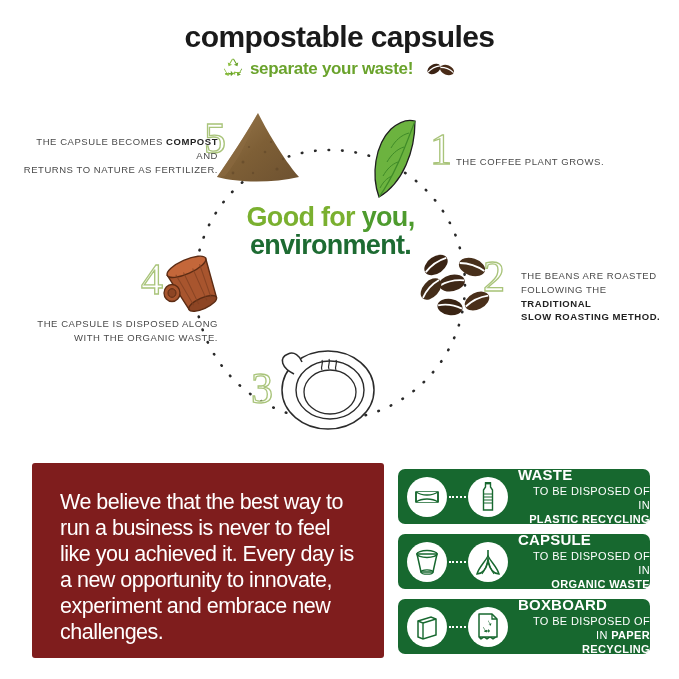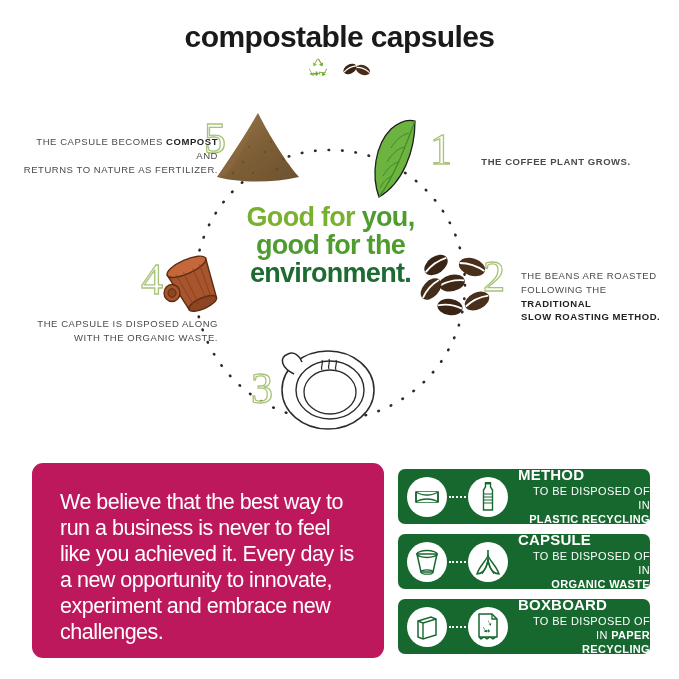--- a/index.html
+++ b/index.html
@@ -39,21 +39,21 @@
   .sl1 b{color:#4e9b2e;font-weight:bold;}
   .sl2{font-size:27px;color:#4e9b2e;}
   .sl3{font-size:27px;color:#1d6b32;}
 
   .cap-txt{
     position:absolute;font-size:9.5px;letter-spacing:0.55px;color:#4a4a4a;
     line-height:1.45;text-transform:uppercase;
   }
   .cap-txt b{color:#222;font-weight:bold;text-align:center;}
   .t5{left:18px;top:40px;width:200px;text-align:right;}
-  .t1{left:456px;top:60px;width:200px;text-align:center;font-weight:bold;}
+  .t1{left:456px;top:60px;width:200px;text-align:left;}
   .t2{left:521px;top:174px;width:150px;text-align:left;}
   .t4{left:18px;top:222px;width:200px;text-align:right;}
   .t3{left:190px;top:334px;width:300px;text-align:center;}
 
   .num{
     position:absolute;font-size:44px;line-height:1;font-weight:normal;
     color:#fff;
     -webkit-text-stroke:1.3px #a9c47a;
     font-family:"Liberation Serif", serif;
   }
@@ -61,21 +61,21 @@
   .n1{left:430px;top:33px;}
   .n2{left:483px;top:160px;}
   .n4{left:141px;top:163px;}
   .n3{left:251px;top:272px;}
 
   .icon-abs{position:absolute;}
 
   
   .quote{
     position:absolute;left:32px;top:463px;width:352px;height:195px;
-    background:#be185d;border-radius:11px;
+    background:#7f1d1d;border-radius:3px;
     box-sizing:border-box;padding:26px 26px 0 28px;
   }
   .quote p{
     margin:0;color:#ffffff;font-size:21.5px;line-height:1.21;
     font-weight:normal;letter-spacing:-0.5px;
   }
 
   
   .cards{position:absolute;left:398px;top:469px;width:252px;}
   .card{
@@ -111,20 +111,21 @@
       <span>
         <svg width="22" height="20" viewBox="0 0 24 22">
           <path d="M12 2.4 L15.1 7.6 L12.9 8.5 L16.9 10.3 L17.8 6.0 L15.9 6.8 L12.9 1.7 Z" fill="#6aa32c"></path>
           <path d="M12 2.4 L8.9 7.6 L11.1 8.5 L7.1 10.3 L6.2 6.0 L8.1 6.8 L11.1 1.7 Z" fill="#8cbf3f"></path>
           <path d="M3.6 17.6 L9.6 17.6 L9.6 15.2 L12.6 18.5 L9.6 21.3 L9.6 19.2 L3.3 19.2 Z" fill="#6aa32c"></path>
           <path d="M2.6 12.6 L5.6 17.9 L7.7 16.7 L7.2 20.9 L3.2 19.3 L5.1 18.3 L1.9 13.3 Z" fill="#8cbf3f"></path>
           <path d="M21.4 12.6 L18.4 17.9 L16.3 16.7 L16.8 20.9 L20.8 19.3 L18.9 18.3 L22.1 13.3 Z" fill="#6aa32c"></path>
           <path d="M20.4 17.6 L14.4 17.6 L14.4 19.6 L11.4 18.5 L14.4 15.4 L14.4 16.4 L20.7 16.4 Z" fill="#8cbf3f"></path>
         </svg>
       </span>
+      <span class="subtitle">separate your waste!</span>
       <span class="hdr-beans">
         <svg width="34" height="20" viewBox="0 0 34 20">
           <g transform="rotate(-28 11 10)">
             <ellipse cx="11" cy="10" rx="7" ry="4.6" fill="#3b2314"></ellipse>
             <path d="M4.3 10 Q11 7.3 17.7 10" stroke="#fff" stroke-width="1.1" fill="none"></path>
           </g>
           <g transform="rotate(22 24 11)">
             <ellipse cx="24" cy="11" rx="7.3" ry="4.8" fill="#4a2c18"></ellipse>
             <path d="M17 11 Q24 8.2 31 11" stroke="#fff" stroke-width="1.1" fill="none"></path>
           </g>
@@ -134,21 +135,20 @@
   </div>
 
   <div class="cycle">
 
     <svg class="dotted" width="679" height="360">
       <circle cx="330" cy="190" r="135" fill="none" stroke="#2a2a2a" stroke-width="2.6" stroke-linecap="round" stroke-dasharray="0.5 13"></circle>
     </svg>
 
     <div class="center-slogan">
       <div class="sl1"><span>Good for </span><b>you,</b></div>
-      <div class="sl2">good for the</div>
       <div class="sl3">environment.</div>
     </div>
 
     <div class="icon-abs" style="left:213px;top:12px;">
       <svg width="92" height="78" viewBox="0 0 92 78">
         <defs>
           <linearGradient id="soil" x1="0" y1="0" x2="1" y2="1">
             <stop offset="0" stop-color="#9a7a4e"></stop>
             <stop offset="0.5" stop-color="#7e5f36"></stop>
             <stop offset="1" stop-color="#6d5130"></stop>
@@ -284,21 +284,21 @@
       </div>
       <div class="dashline"></div>
       <div class="badge">
         <svg width="20" height="32" viewBox="0 0 20 32">
           <path d="M7.5 2 L12.5 2 L12.5 6 L14.5 9 L14.5 29 L5.5 29 L5.5 9 L7.5 6 Z" fill="none" stroke="#17682f" stroke-width="1.4"></path>
           <path d="M5.5 13 L14.5 13 M5.5 16 L14.5 16 M5.5 19 L14.5 19 M5.5 22 L14.5 22" stroke="#17682f" stroke-width="1"></path>
           <rect x="7" y="1" width="6" height="2.4" fill="#17682f"></rect>
         </svg>
       </div>
       <div class="card-text">
-        <div class="card-title">METHOD</div>
+        <div class="card-title">WASTE</div>
         <div class="card-sub">
           <span class="reg">TO BE DISPOSED OF IN</span><br>
           <span>PLASTIC RECYCLING</span>
         </div>
       </div>
     </div>
 
     <div class="card">
       <div class="badge">
         <svg width="26" height="28" viewBox="0 0 26 28">

